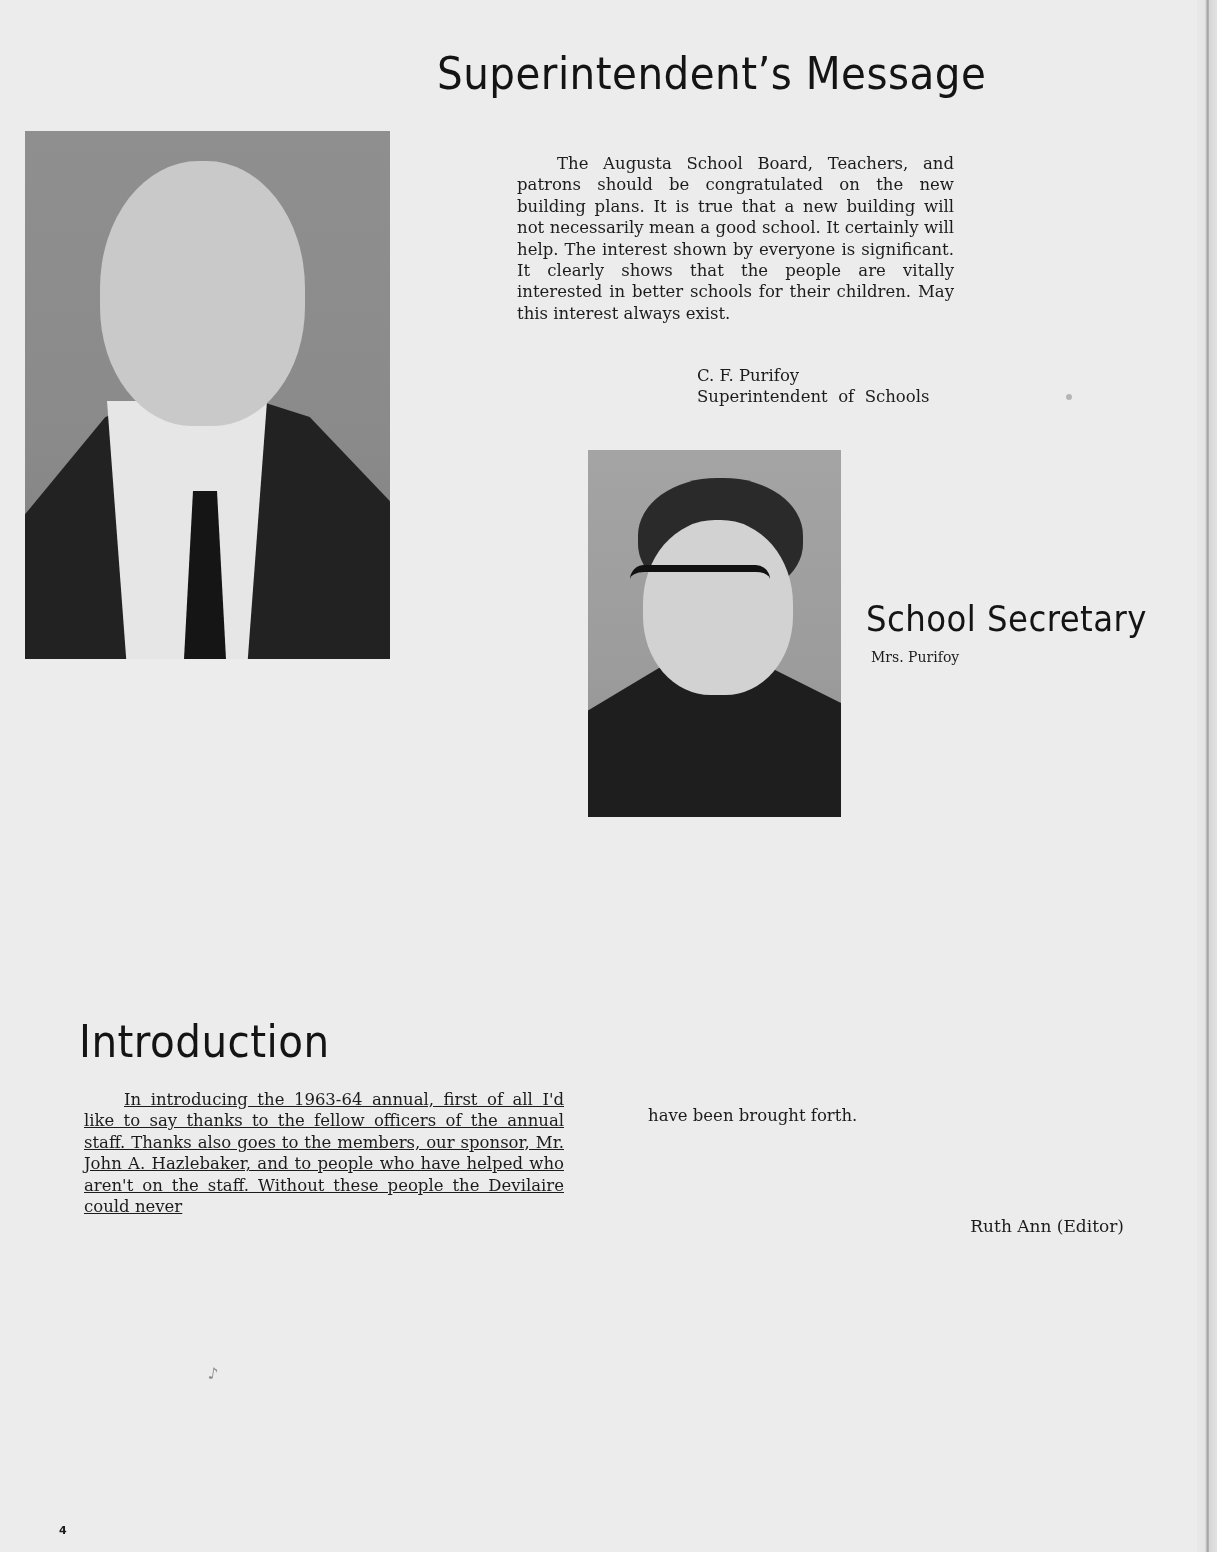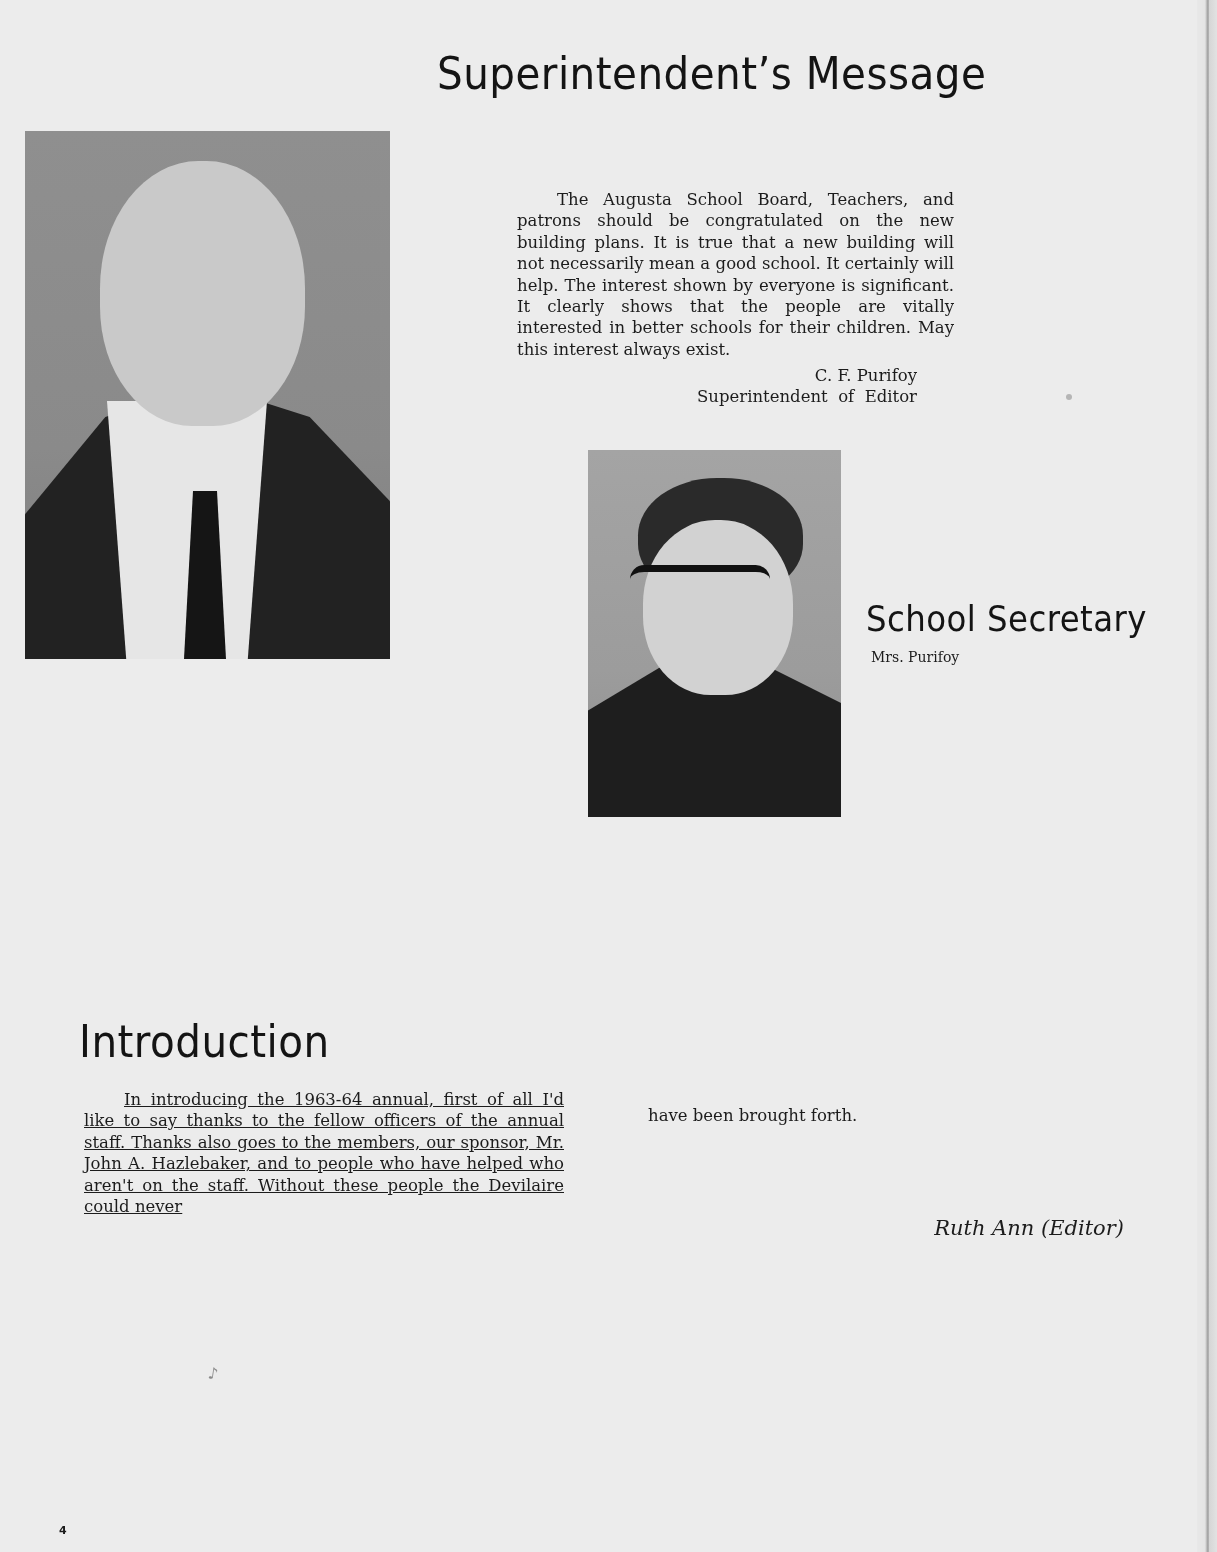--- a/index.html
+++ b/index.html
@@ -33,28 +33,28 @@
 
   
   .s-head { position: absolute; border-radius: 48% 48% 45% 45%; }
   .s-body { position: absolute; }
 
   .body-text {
     position: absolute; margin: 0; font-size: 16.5px; line-height: 21.4px;
     text-align: justify; text-align-last: left;
   }
   .indent { text-indent: 40px; }
-  .msg { left: 517px; top: 153px; width: 437px; margin-top: 36px; }
-  .sig1 { position: absolute; left: 697px; top: 365px; font-size: 16.5px; line-height: 21.4px; text-align: right; }
+  .msg { left: 517px; top: 153px; width: 437px; }
+  .sig1 { position: absolute; left: 697px; top: 365px; font-size: 16.5px; line-height: 21.4px; }
   .sig1 div { white-space: pre; }
   .sec-name { position: absolute; left: 871px; top: 649px; font-size: 14px; }
   .intro-left { left: 84px; top: 1089px; width: 480px; text-decoration: underline; }
   .intro-right { left: 632px; top: 1089px; width: 492px; }
   .intro-right p { margin: 16px; }
-  .editor-sig { position: absolute; right: 93px; top: 1216px; font-size: 21px; font-style: italic; }
+  .editor-sig { position: absolute; right: 93px; top: 1216px; font-size: 17px; }
   .page-num { position: absolute; left: 59px; top: 1524px; font-size: 11px; font-weight: bold; font-family: "DejaVu Sans", sans-serif; }
   .pencil-mark { position: absolute; left: 208px; top: 1364px; font-size: 16px; color: #8a8a8a; transform: rotate(8deg); }
   .speck { position: absolute; left: 1066px; top: 394px; width: 6px; height: 6px; border-radius: 50%; background: #b5b5b5; }
 </style>
 </head>
 <body>
 
 <div class="page-edge"></div>
 <div class="speck"></div>
 
@@ -64,21 +64,21 @@
   <div class="s-body" style="left:0;top:265px;width:365px;height:263px;background:#222;clip-path:polygon(0 45%,22% 8%,40% 0,60% 0,78% 8%,100% 40%,100% 100%,0 100%);"></div>
   <div class="s-body" style="left:82px;top:270px;width:160px;height:258px;background:#e6e6e6;clip-path:polygon(0 0,100% 0,88% 100%,12% 100%);"></div>
   <div class="s-body" style="left:150px;top:360px;width:60px;height:168px;background:#151515;clip-path:polygon(30% 0,70% 0,85% 100%,15% 100%);"></div>
   <div class="s-head" style="left:75px;top:30px;width:205px;height:265px;background:#c9c9c9;"></div>
 </div>
 
 <p class="body-text msg indent">The Augusta School Board, Teachers, and patrons should be congratulated on the new building plans. It is true that a new building will not necessarily mean a good school. It certainly will help. The interest shown by everyone is significant. It clearly shows that the people are vitally interested in better schools for their children. May this interest always exist.</p>
 
 <div class="sig1">
   <div>C. F. Purifoy</div>
-  <div>Superintendent  of  Editor</div>
+  <div>Superintendent  of  Schools</div>
 </div>
 
 <div class="photo photo-secretary" title="Portrait photo of the school secretary">
   <div class="s-body" style="left:0;top:215px;width:253px;height:152px;background:#1e1e1e;clip-path:polygon(0 30%,30% 0,70% 0,100% 25%,100% 100%,0 100%);"></div>
   <div class="s-head" style="left:50px;top:28px;width:165px;height:120px;background:#2a2a2a;"></div>
   <div class="s-head" style="left:55px;top:70px;width:150px;height:175px;background:#d2d2d2;"></div>
   <div class="s-body" style="left:42px;top:115px;width:140px;height:36px;border-top:7px solid #111;border-radius:20px 20px 40px 40px;"></div>
 </div>
 
 <h2 class="heading title-secretary">School Secretary</h2>

